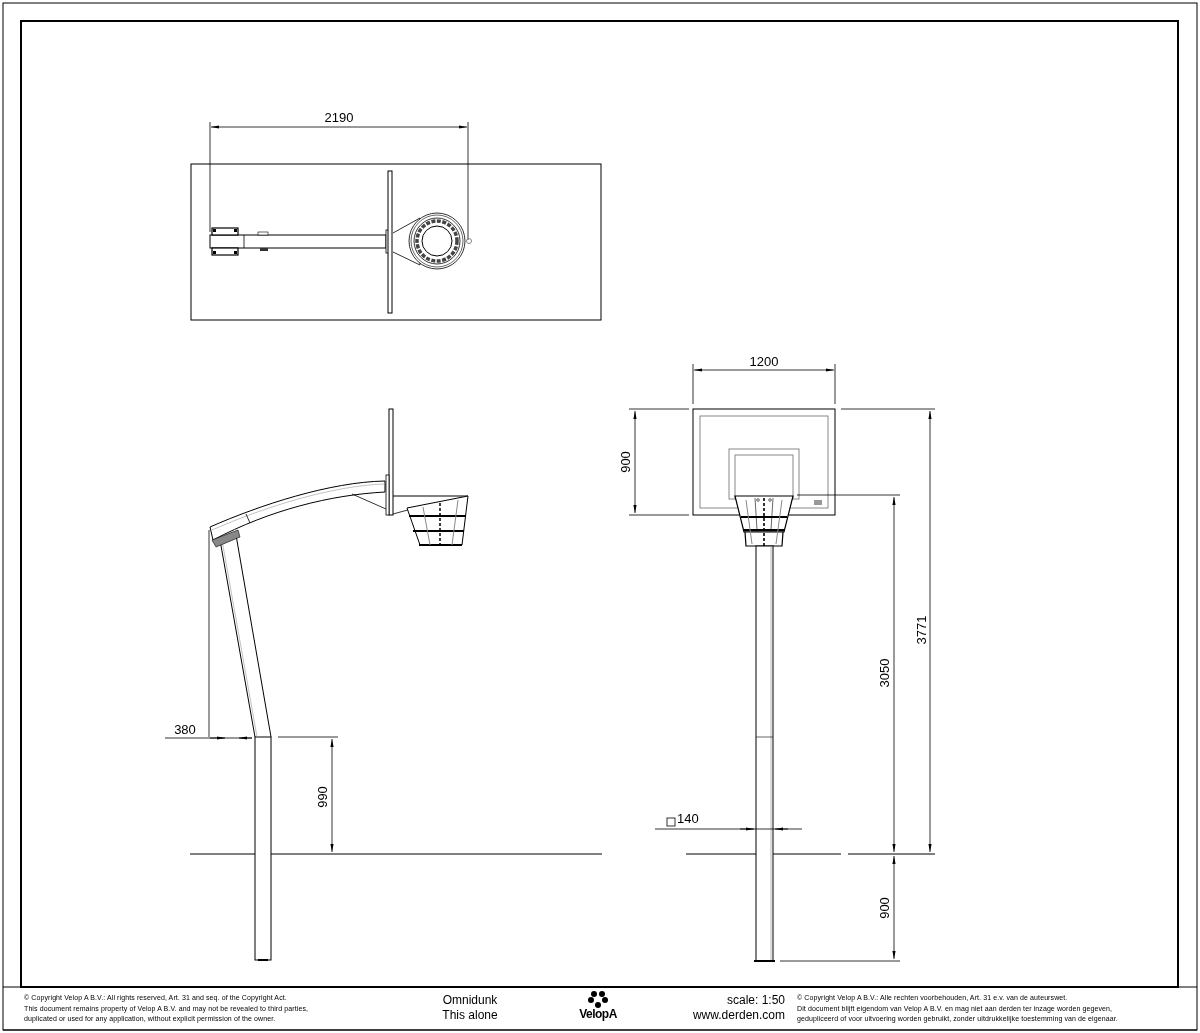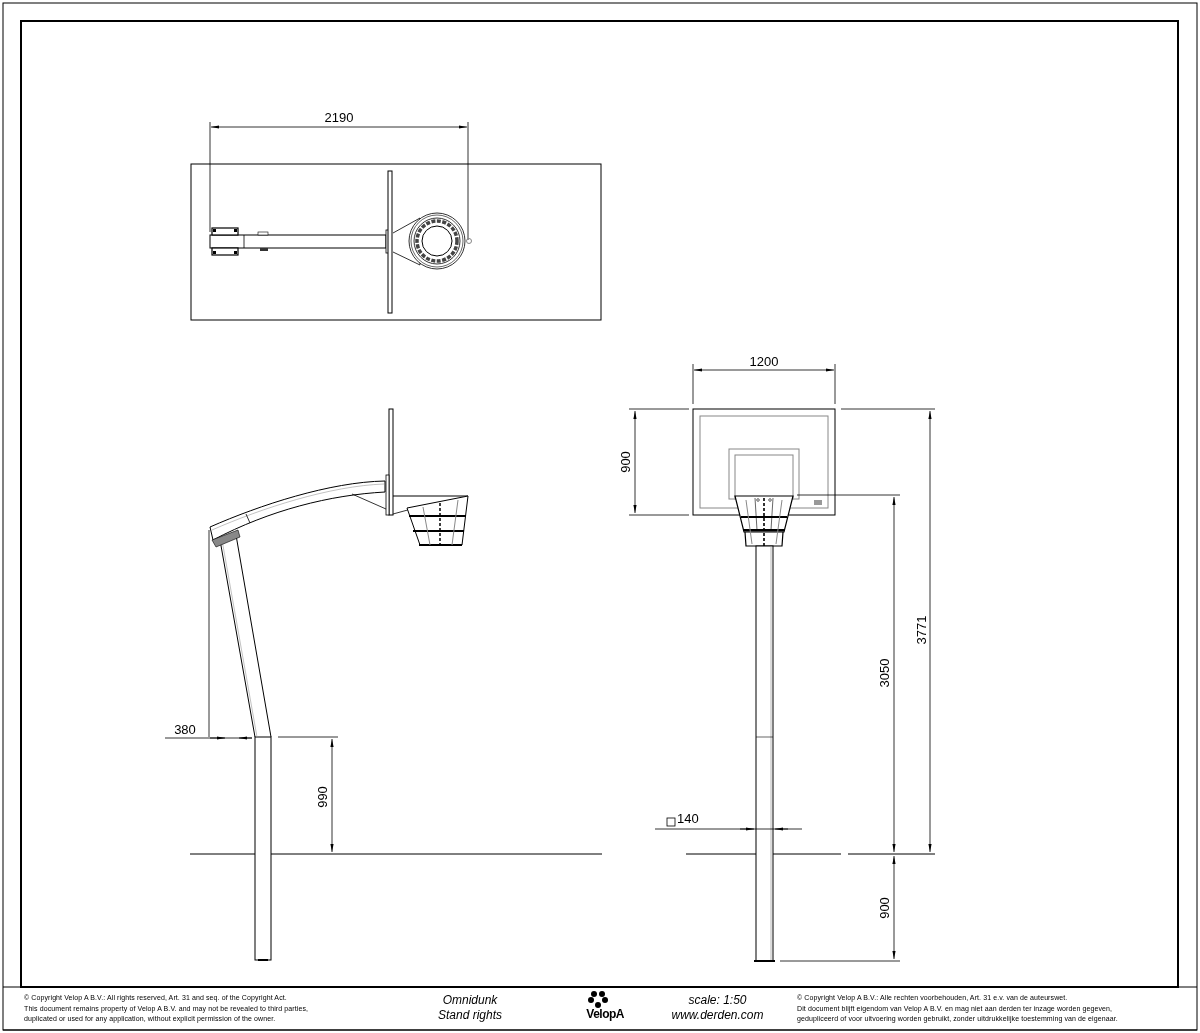--- a/index.html
+++ b/index.html
@@ -3,25 +3,25 @@
 <meta charset="utf-8">
 <style>
   html, body { margin: 0; padding: 0; background: #ffffff; }
   body { width: 1200px; height: 1033px; position: relative; overflow: hidden; font-family: "Liberation Sans", sans-serif; }
   #sheet { position: absolute; left: 0; top: 0; width: 1200px; height: 1033px; }
   .dim-text { font-family: "Liberation Sans", sans-serif; font-size: 13px; fill: #000; }
   .tb { position: absolute; font-family: "Liberation Sans", sans-serif; color: #000; }
   .tb-left, .tb-right { font-size: 7px; line-height: 10.5px; letter-spacing: 0.1px; white-space: nowrap; }
   .tb-left { left: 24px; top: 993px; }
   .tb-right { left: 797px; top: 993px; }
-  .tb-center { font-size: 12px; line-height: 15px; text-align: center; font-style: italic; }
+  .tb-center { font-size: 12px; line-height: 15px; text-align: center; }
   .tb-product { left: 420px; width: 100px; top: 993px; }
-  .tb-scale { left: 650px; width: 135px; top: 993px; }
+  .tb-scale { left: 650px; width: 135px; top: 993px; text-align: right; }
   .logo { position: absolute; left: 572px; top: 990px; width: 52px; height: 36px; }
-  .logo-text { position: absolute; left: 0; top: 17px; width: 52px; text-align: right; font-family: "Liberation Sans", sans-serif; font-weight: bold; font-size: 12px; letter-spacing: -0.5px; color: #000; }
+  .logo-text { position: absolute; left: 0; top: 17px; width: 52px; text-align: center; font-family: "Liberation Sans", sans-serif; font-weight: bold; font-size: 12px; letter-spacing: -0.5px; color: #000; }
 </style>
 </head>
 <body>
 
 <svg id="sheet" width="1200" height="1033" viewBox="0 0 1200 1033" xmlns="http://www.w3.org/2000/svg">
   <defs>
     <marker id="arr" viewBox="0 0 10 6" refX="10" refY="3" markerWidth="10" markerHeight="6" orient="auto-start-reverse">
       <path d="M0,1 L10,3 L0,5 Z" fill="#000"></path>
     </marker>
   </defs>
@@ -169,21 +169,21 @@
 </svg>
 
 <div class="tb tb-left">
   <div>© Copyright Velop A B.V.: All rights reserved, Art. 31 and seq. of the Copyright Act.</div>
   <div>This document remains property of Velop A B.V. and may not be revealed to third parties,</div>
   <div>duplicated or used for any application, without explicit permission of the owner.</div>
 </div>
 
 <div class="tb tb-center tb-product">
   <div>Omnidunk</div>
-  <div>Stand rights</div>
+  <div>This alone</div>
 </div>
 
 <div class="logo">
   <svg width="52" height="18" viewBox="0 0 52 18" style="position:absolute;left:0;top:0;">
     <g fill="#000">
       <circle cx="22" cy="4" r="3"></circle>
       <circle cx="30" cy="4" r="3"></circle>
       <circle cx="19" cy="10" r="3"></circle>
       <circle cx="33" cy="10" r="3"></circle>
       <circle cx="26" cy="15" r="3"></circle>

